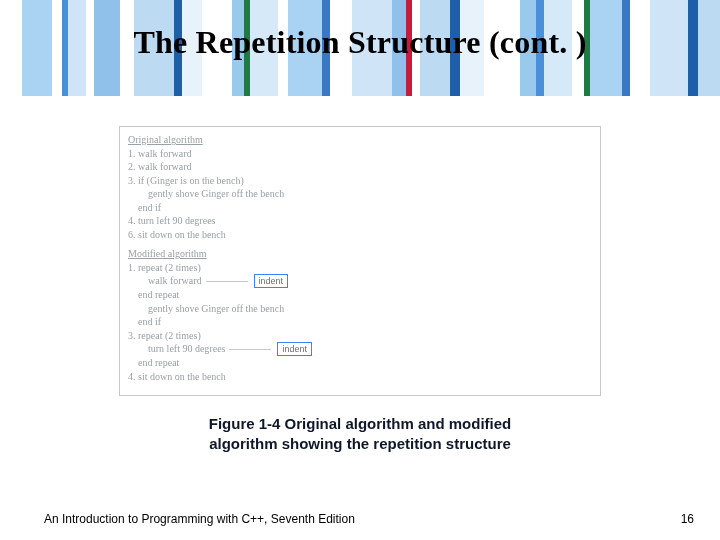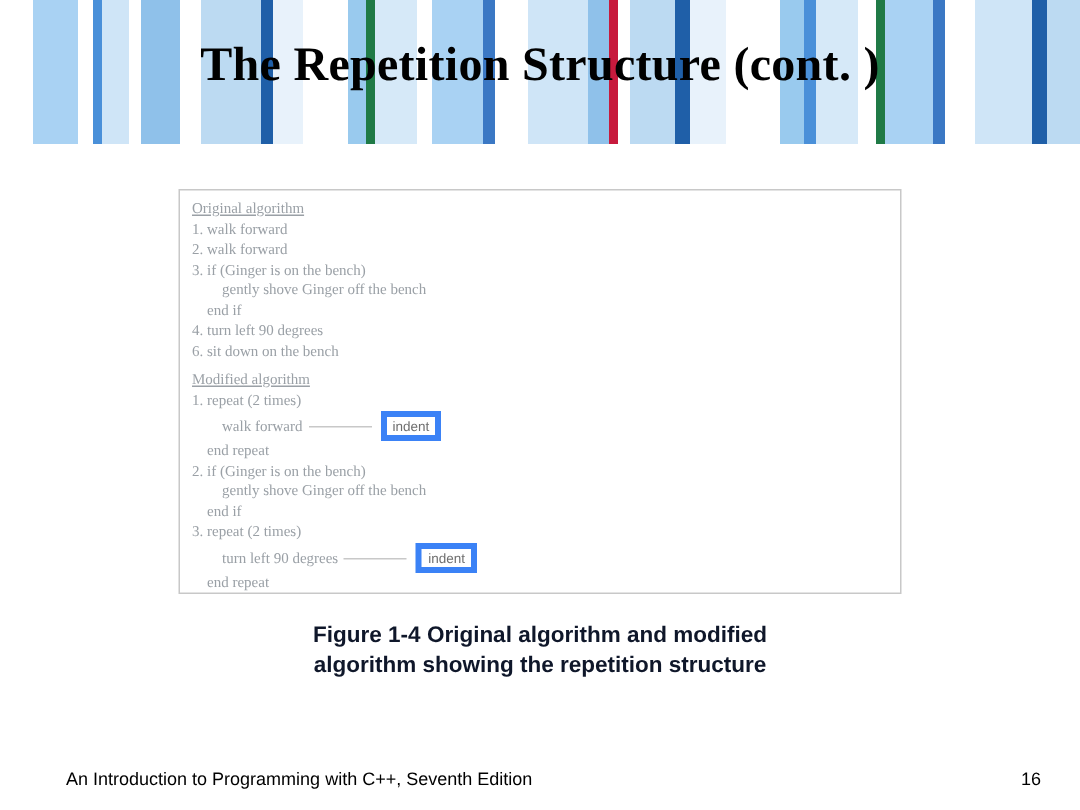--- a/index.html
+++ b/index.html
@@ -5,21 +5,21 @@
   * { margin: 0; padding: 0; box-sizing: border-box; }
   html, body { width: 720px; height: 540px; overflow: hidden; font-family: Arial, Helvetica, sans-serif; background: #fff; }
   .slide { position: relative; width: 720px; height: 540px; }
   .banner { position: absolute; top: 0; left: 0; width: 720px; height: 96px; display: flex; }
   .stripe { height: 100%; }
   .title { position: absolute; top: 24px; width: 720px; text-align: center; font-family: "Times New Roman", Georgia, serif; font-weight: 700; font-size: 32px; color: #000; letter-spacing: 0.2px; }
   .figure-box { position: absolute; top: 126px; left: 119px; width: 482px; height: 270px; border: 1px solid #c8c8c8; background: #fff; padding: 6px 8px; }
   .hand { font-family: "Comic Sans MS", "Segoe Script", cursive; font-size: 10px; line-height: 1.35; color: #9aa0a6; }
   .hand .u { text-decoration: underline; }
   .hand .line { white-space: pre; }
-  .indent-box { display: inline-block; border: 4px solid #3b82f6; padding: 0 4px; font-family: Arial, sans-serif; font-size: 9px; color: #6e6e6e; background: #fff; margin-left: 6px; }
+  .indent-box { display: inline-block; border: 1px solid #3b82f6; padding: 0 4px; font-family: Arial, sans-serif; font-size: 9px; color: #6e6e6e; background: #fff; margin-left: 6px; }
   .conn { display: inline-block; border-top: 1px solid #c8c8c8; width: 42px; vertical-align: middle; margin-left: 4px; }
   .caption { position: absolute; top: 414px; width: 720px; text-align: center; font-size: 15px; font-weight: 700; color: #0f172a; line-height: 1.35; }
   .footer-left { position: absolute; bottom: 14px; left: 26px; font-size: 12px; color: #000; margin-left: 18px; }
   .footer-right { position: absolute; bottom: 14px; right: 26px; font-size: 12px; color: #000; margin-top: 40px; }
 </style>
 </head>
 <body>
 
 <div class="slide">
 
@@ -74,26 +74,26 @@
         <div class="line">3. if (Ginger is on the bench)</div>
         <div class="line">        gently shove Ginger off the bench</div>
         <div class="line">    end if</div>
         <div class="line">4. turn left 90 degrees</div>
         <div class="line">6. sit down on the bench</div>
         <div style="height: 6px;"></div>
         <div class="line"><span class="u">Modified algorithm</span></div>
         <div class="line">1. repeat (2 times)</div>
         <div class="line"><span>        walk forward</span><span class="conn"></span><span class="indent-box">indent</span></div>
         <div class="line">    end repeat</div>
-        <div class="line">2. if (Ginger is on the bench)</div>
         <div class="line">        gently shove Ginger off the bench</div>
         <div class="line">    end if</div>
         <div class="line">3. repeat (2 times)</div>
         <div class="line"><span>        turn left 90 degrees</span><span class="conn"></span><span class="indent-box">indent</span></div>
         <div class="line">    end repeat</div>
+        <div class="line">4. sit down on the bench</div>
       </div>
   </div>
 
   <div class="caption">
     <span>Figure 1-4 Original algorithm and modified</span><br>
     <span>algorithm showing the repetition structure</span>
   </div>
 
   <div class="footer-left">An Introduction to Programming with C++, Seventh Edition</div>
   <div class="footer-right">16</div>

